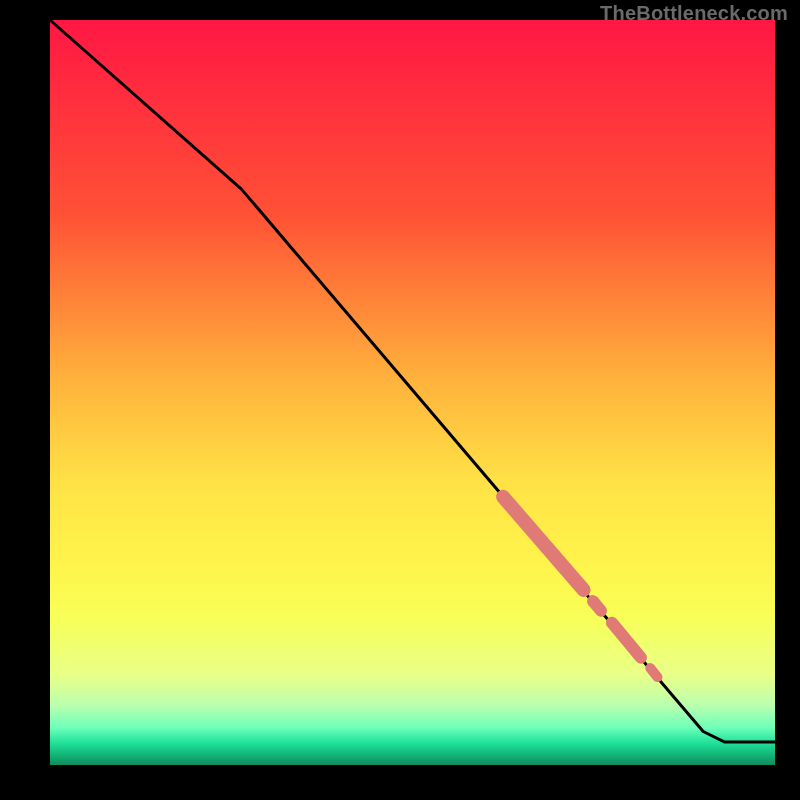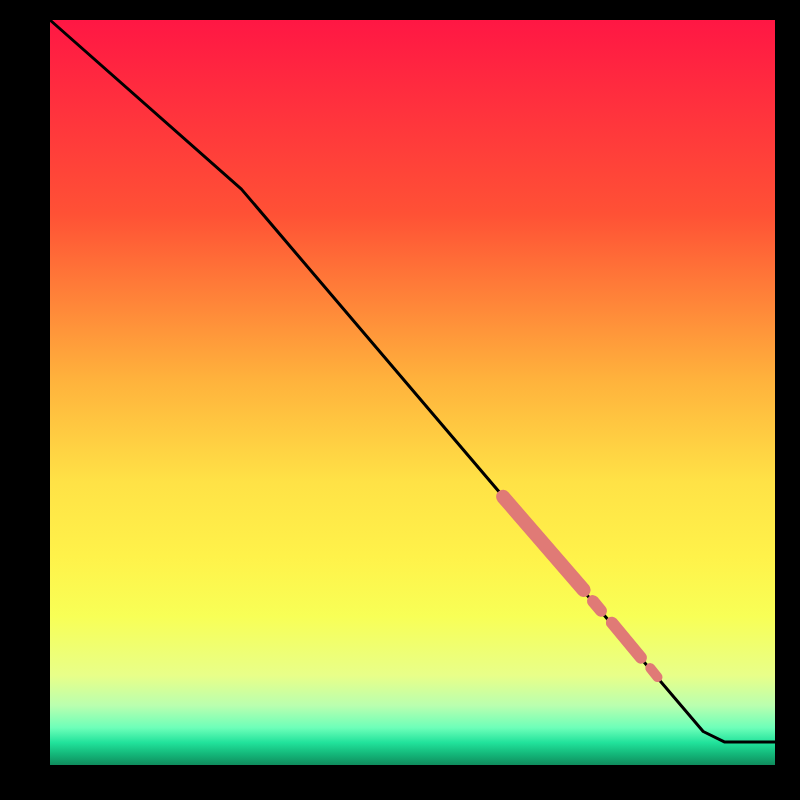--- a/index.html
+++ b/index.html
@@ -68,13 +68,14 @@
         <path d="M50.0 20.0 L241.4 189.1 L703.2 731.5 L724.3 741.9 L775.0 741.9" fill="none" stroke="#000000" stroke-width="3" stroke-linecap="round" stroke-linejoin="round"></path>
       </g>
     <g id="highlight-layer">
         <line x1="503.1" y1="496.8" x2="583.6" y2="589.9" stroke="#e07a76" stroke-width="14" stroke-linecap="round"></line>
         <line x1="593.0" y1="601.1" x2="601.0" y2="610.8" stroke="#e07a76" stroke-width="12" stroke-linecap="round"></line>
         <line x1="611.9" y1="622.7" x2="640.9" y2="657.7" stroke="#e07a76" stroke-width="12" stroke-linecap="round"></line>
         <line x1="650.3" y1="668.1" x2="657.5" y2="677.1" stroke="#e07a76" stroke-width="10" stroke-linecap="round"></line>
       </g>
   </svg>
 
+  <div class="watermark">TheBottleneck.com</div>
 </div>
 
 </body></html>

